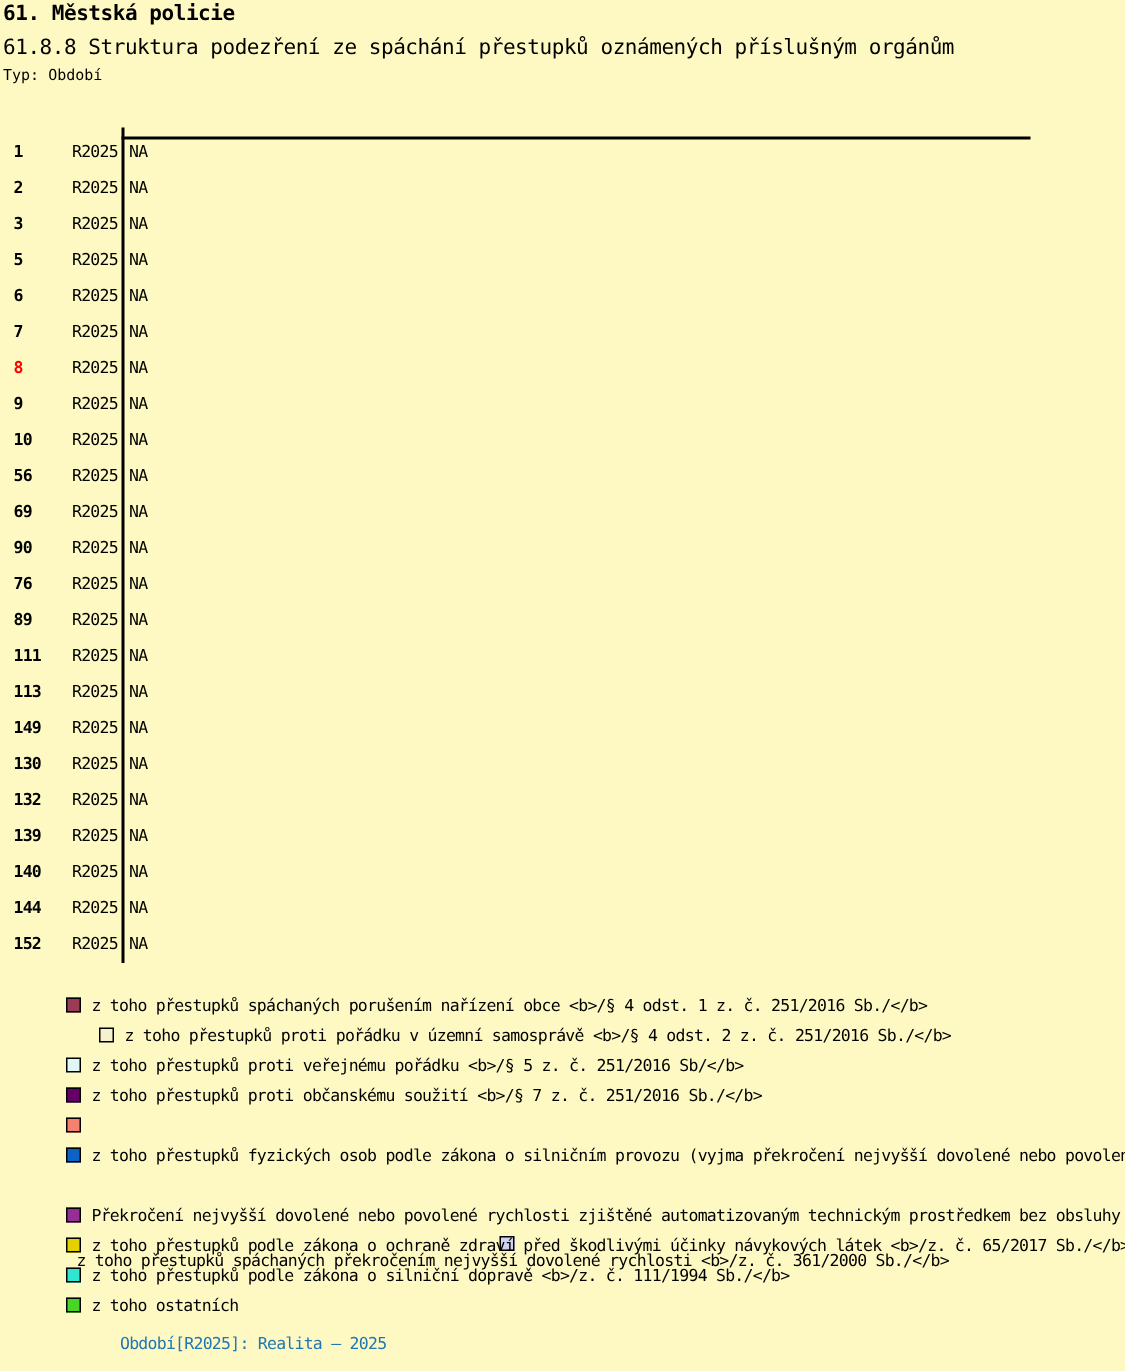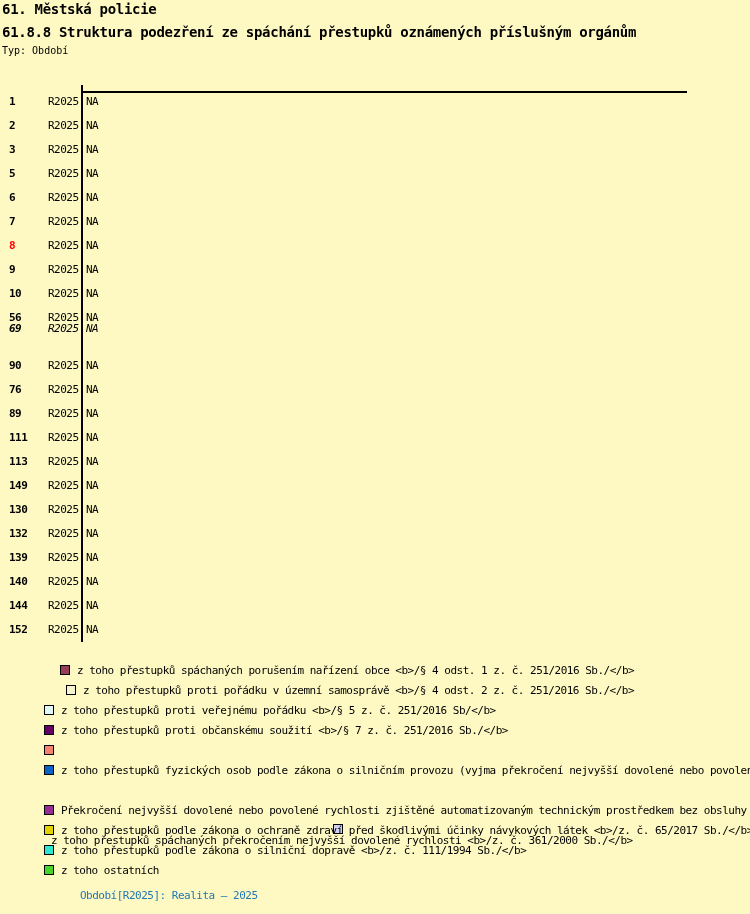--- a/index.html
+++ b/index.html
@@ -1,21 +1,21 @@
 <!DOCTYPE html>
 <html><head>
 <meta charset="utf-8">
 <style>
   html, body { margin:0; padding:0; background:#ffffff; }
   .canvas {
     position:relative; width:750px; height:914px; background:#fef9c3;
     font-family:"DejaVu Sans Mono", monospace; color:#000; overflow:hidden;
   }
   .title    { position:absolute; left:2px; top:1px;  font-size:14px; font-weight:bold; letter-spacing:-0.3px; white-space:nowrap; }
-  .subtitle { position:absolute; left:2px; top:24px; font-size:14px; font-weight:bold; letter-spacing:-0.3px; white-space:nowrap; }
+  .subtitle { position:absolute; left:2px; top:24px; font-size:14px; font-weight:normal; letter-spacing:-0.3px; white-space:nowrap; }
   .typ      { position:absolute; left:2px; top:45px; font-size:10px; white-space:nowrap; }
 
   .axis-v { position:absolute; left:81px; top:85px; width:2px; height:557px; background:#000; }
   .axis-h { position:absolute; left:81px; top:91px; width:606px; height:2px; background:#000; }
 
   .row { position:absolute; left:0; width:750px; height:24px; }
   .row span { position:absolute; top:50%; transform:translateY(-50%); font-size:11px; letter-spacing:-0.5px; white-space:nowrap; }
   .row-num    { left:9px; font-weight:bold; }
   .row-period { left:48px; }
   .row-value  { left:86px; }
@@ -81,21 +81,21 @@
       <div class="row" style="top: 281px;">
         <span class="row-num">10</span>
         <span class="row-period">R2025</span>
         <span class="row-value">NA</span>
       </div>
       <div class="row" style="top: 305px;">
         <span class="row-num">56</span>
         <span class="row-period">R2025</span>
         <span class="row-value">NA</span>
       </div>
-      <div class="row" style="top: 316px; font-style: italic;">
+      <div class="row" style="top: 329px;">
         <span class="row-num">69</span>
         <span class="row-period">R2025</span>
         <span class="row-value">NA</span>
       </div>
       <div class="row" style="top: 353px;">
         <span class="row-num">90</span>
         <span class="row-period">R2025</span>
         <span class="row-value">NA</span>
       </div>
       <div class="row" style="top: 377px;">
@@ -148,21 +148,21 @@
         <span class="row-period">R2025</span>
         <span class="row-value">NA</span>
       </div>
       <div class="row" style="top: 617px;">
         <span class="row-num">152</span>
         <span class="row-period">R2025</span>
         <span class="row-value">NA</span>
       </div>
     </div>
   <div id="legend">
-      <div class="legend-item" style="top: 660px; margin-left: 16px;">
+      <div class="legend-item" style="top: 660px;">
         <span class="swatch" style="background: rgb(153, 60, 85);"></span>
         <span class="legend-label">z toho přestupků spáchaných porušením nařízení obce &lt;b&gt;/§ 4 odst. 1 z. č. 251/2016 Sb./&lt;/b&gt;</span>
       </div>
       <div class="legend-item" style="top: 680px; padding-left: 22px;">
         <span class="swatch" style="background: rgb(245, 242, 208);"></span>
         <span class="legend-label">z toho přestupků proti pořádku v územní samosprávě &lt;b&gt;/§ 4 odst. 2 z. č. 251/2016 Sb./&lt;/b&gt;</span>
       </div>
       <div class="legend-item" style="top: 700px;">
         <span class="swatch" style="background: rgb(224, 247, 245);"></span>
         <span class="legend-label">z toho přestupků proti veřejnému pořádku &lt;b&gt;/§ 5 z. č. 251/2016 Sb/&lt;/b&gt;</span>

